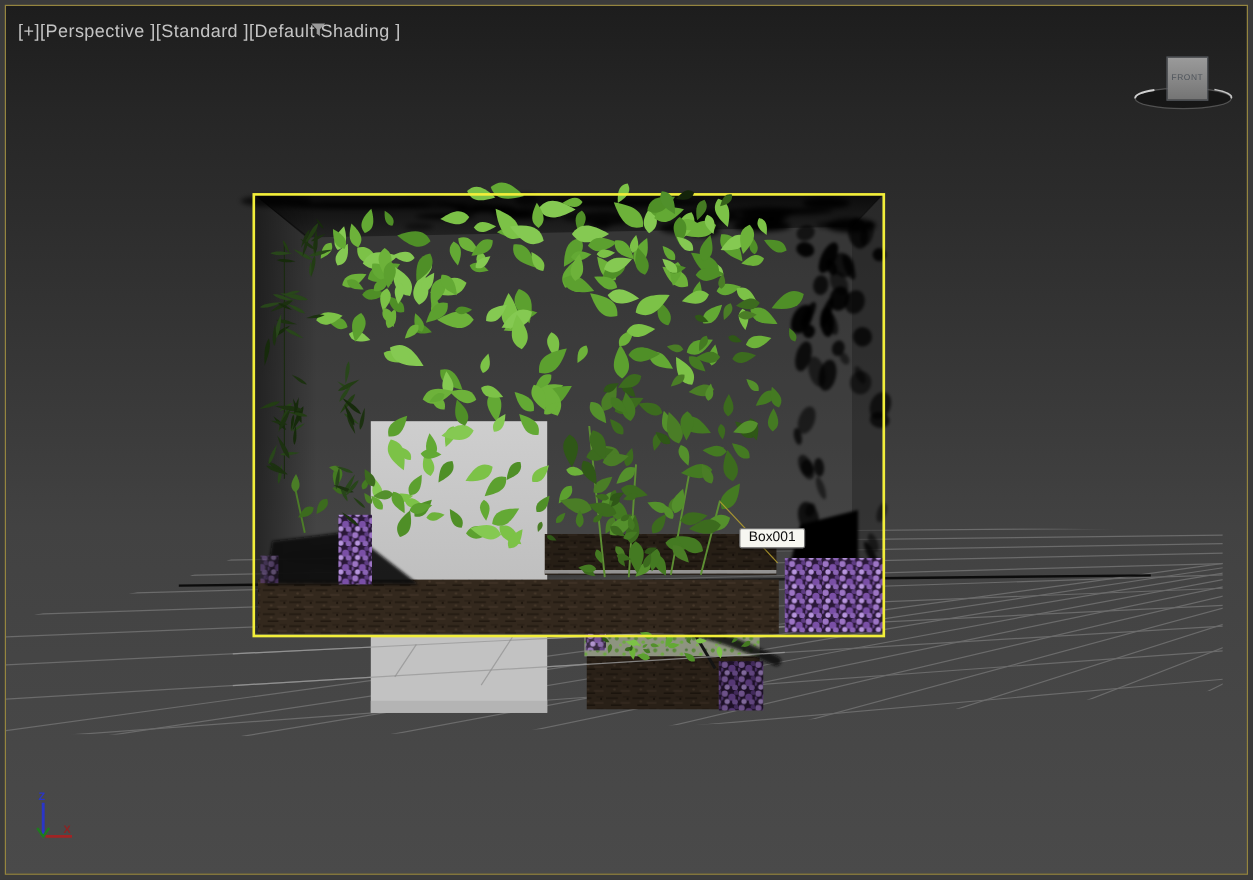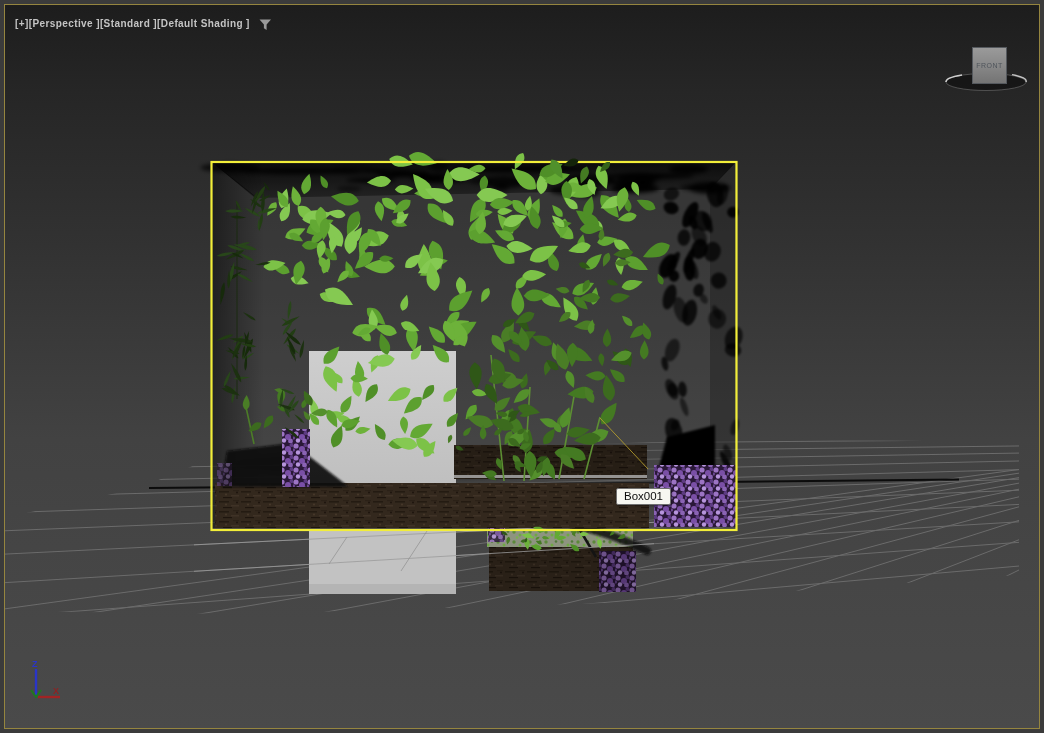--- a/index.html
+++ b/index.html
@@ -9,30 +9,29 @@
     font-family:"Liberation Sans",sans-serif;
   }
   #viewport{
     position:absolute;left:4px;top:4px;width:1034px;height:723px;
     border:1.5px solid #95853f;
     background:linear-gradient(180deg,#1d1d1d 0%,#262626 12%,#333333 35%,#424242 60%,#4a4a4a 100%);
     overflow:hidden;
   }
   #scene{position:absolute;left:-6px;top:-6px;width:1044px;height:733px;}
   .vp-label{
-    position:absolute;left:10px;top:13px;color:#c4c4c4;font-size:10px;
-    letter-spacing:.4px;white-space:pre;cursor:default;z-index:5;font-weight:bold;
+    position:absolute;left:10px;top:13px;color:#c4c4c4;font-size:15px;
+    letter-spacing:.4px;white-space:pre;cursor:default;z-index:5;
   }
   .vp-filter{position:absolute;left:254px;top:14px;z-index:5;}
   .tooltip{
     position:absolute;left:611px;top:435px;z-index:6;
     background:#f7f7f1;border:1px solid #707070;border-radius:2px;
     padding:1px 7px 2px 7px;font-size:11.5px;color:#0d0d0d;
     box-shadow:1px 1px 2px rgba(0,0,0,.45);
-    margin-top:48px;
   }
   .viewcube{position:absolute;left:936px;top:40px;width:96px;height:52px;z-index:5;}
   .vc-ring{position:absolute;left:0;top:26px;width:96px;height:22px;}
   .vc-cube{
     position:absolute;left:31px;top:2px;width:33px;height:35px;
     background:linear-gradient(180deg,#9a9a9a 0%,#868686 55%,#747474 100%);
     border:1px solid #55595e;
     display:flex;align-items:center;justify-content:center;
     font-size:7px;color:#4e545b;letter-spacing:.5px;
   }

